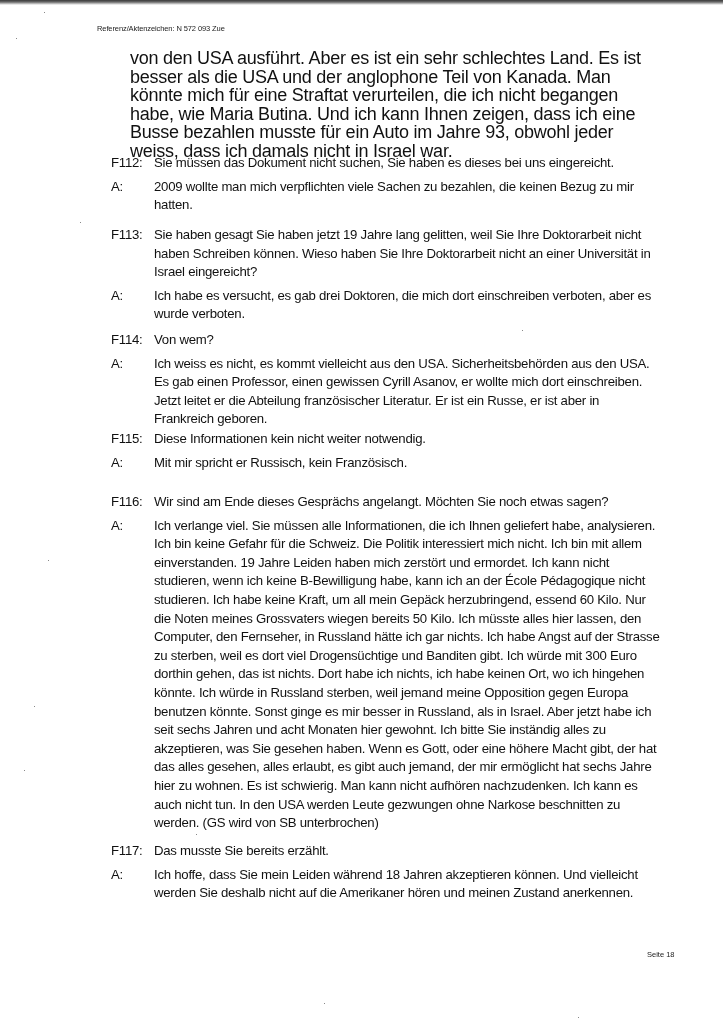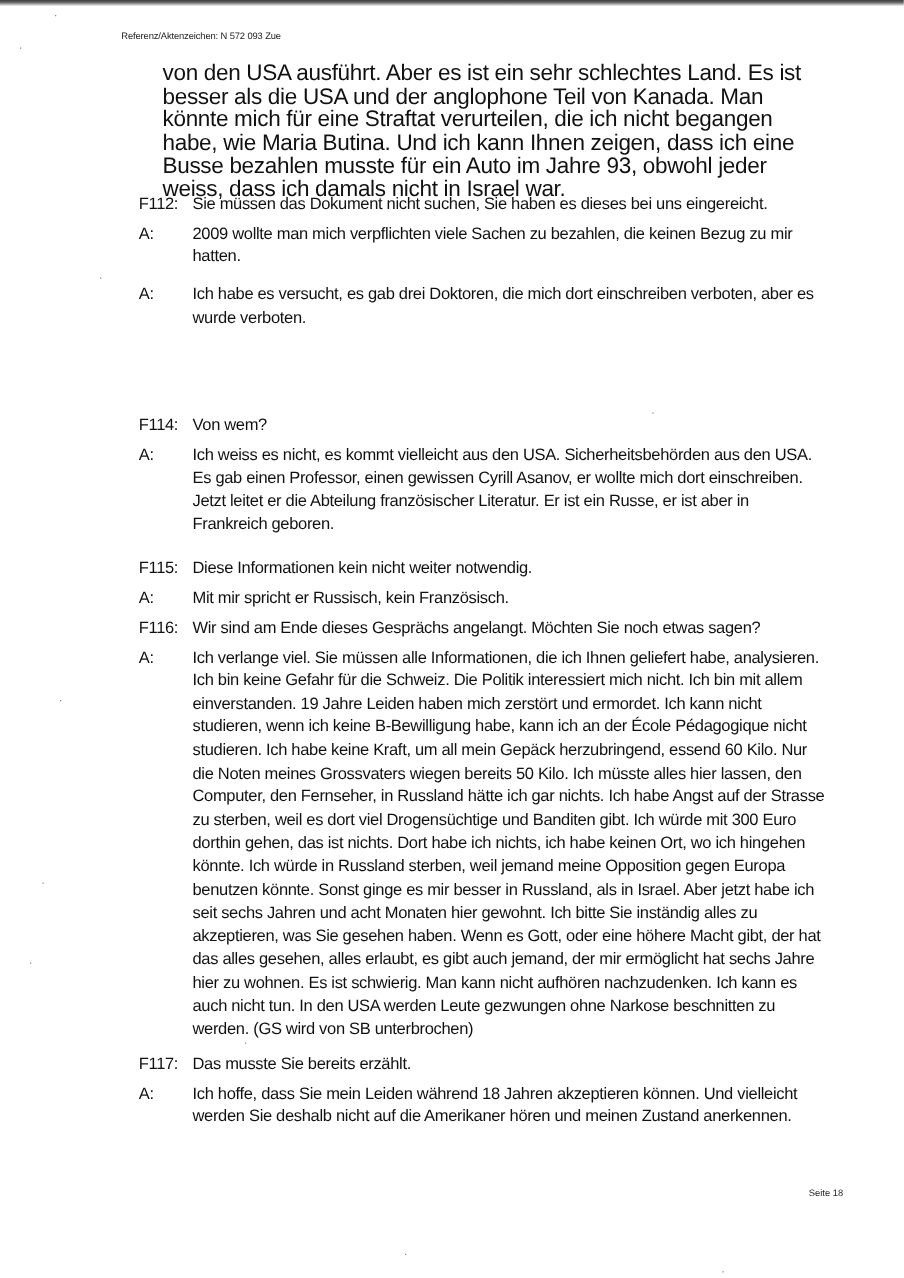--- a/index.html
+++ b/index.html
@@ -47,37 +47,41 @@
     <span class="txt">Sie müssen das Dokument nicht suchen, Sie haben es dieses bei uns eingereicht.</span>
   </div>
   <div class="row">
     <span class="lbl">A:</span>
     <span class="txt">2009 wollte man mich verpflichten viele Sachen zu bezahlen, die keinen Bezug zu mir hatten.</span>
   </div>
 </div>
 
 <div class="qa" style="top:226px;">
   <div class="row">
+    <span class="lbl">F113:</span>
+    <span class="txt">Sie haben gesagt Sie haben jetzt 19 Jahre lang gelitten, weil Sie Ihre Doktorarbeit nicht haben Schreiben können. Wieso haben Sie Ihre Doktorarbeit nicht an einer Universität in Israel eingereicht?</span>
+  </div>
+  <div class="row">
     <span class="lbl">A:</span>
     <span class="txt">Ich habe es versucht, es gab drei Doktoren, die mich dort einschreiben verboten, aber es wurde verboten.</span>
   </div>
 </div>
 
 <div class="qa" style="top:331px;">
   <div class="row">
     <span class="lbl">F114:</span>
     <span class="txt">Von wem?</span>
   </div>
   <div class="row">
     <span class="lbl">A:</span>
     <span class="txt">Ich weiss es nicht, es kommt vielleicht aus den USA. Sicherheitsbehörden aus den USA. Es gab einen Professor, einen gewissen Cyrill Asanov, er wollte mich dort einschreiben. Jetzt leitet er die Abteilung französischer Literatur. Er ist ein Russe, er ist aber in Frankreich geboren.</span>
   </div>
 </div>
 
-<div class="qa" style="top:445px;">
+<div class="qa" style="top:430px;">
   <div class="row">
     <span class="lbl">F115:</span>
     <span class="txt">Diese Informationen kein nicht weiter notwendig.</span>
   </div>
   <div class="row">
     <span class="lbl">A:</span>
     <span class="txt">Mit mir spricht er Russisch, kein Französisch.</span>
   </div>
 </div>
 

